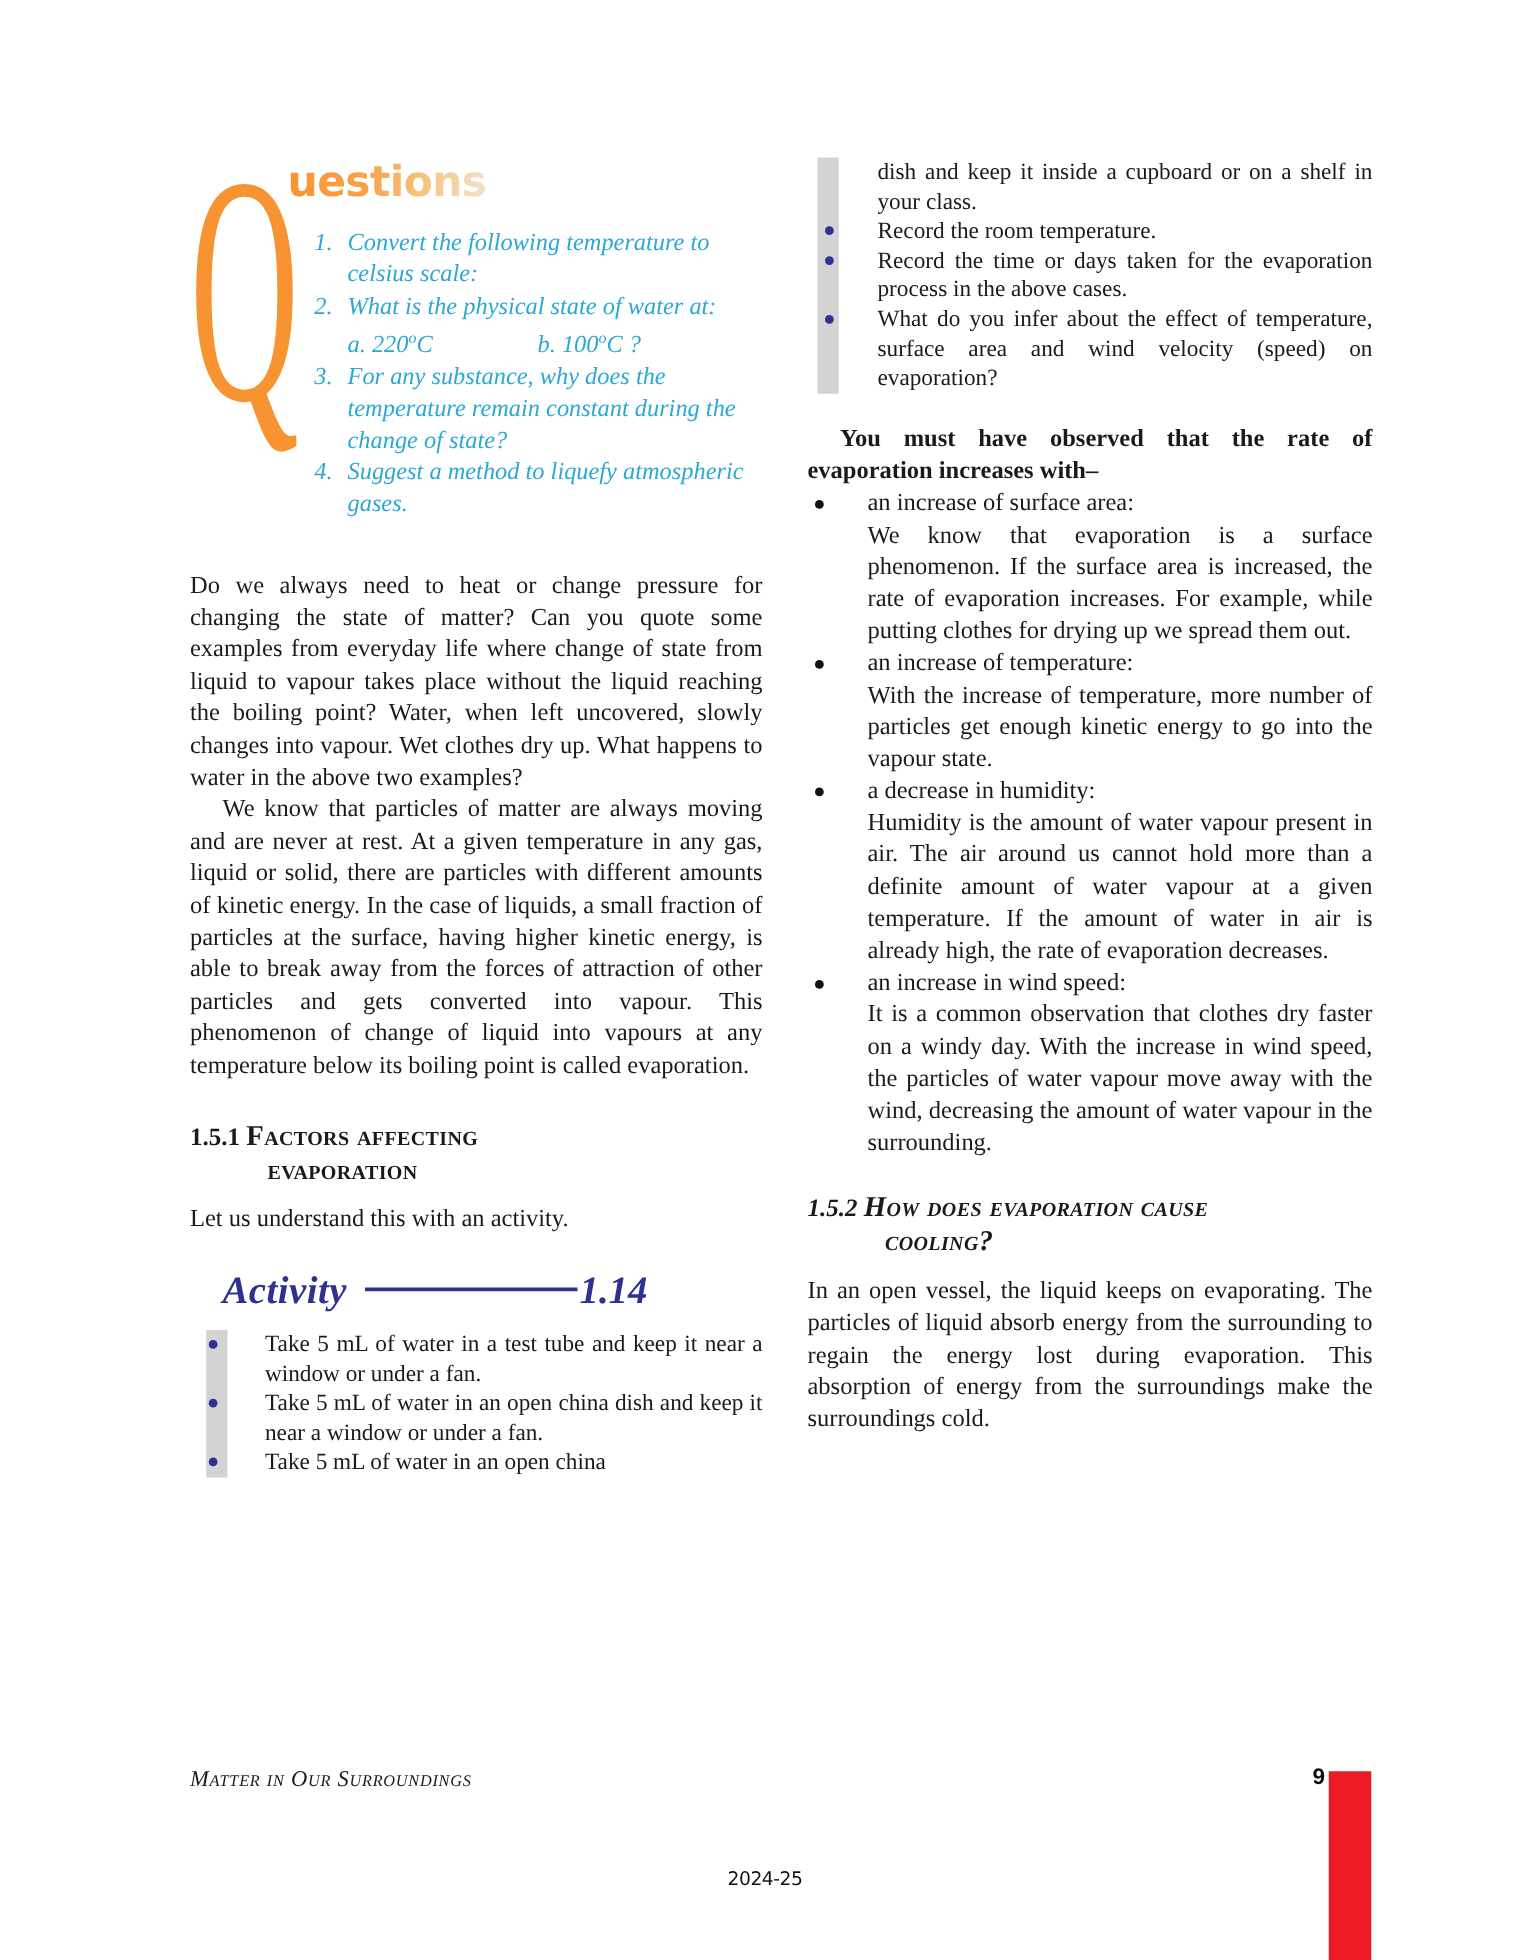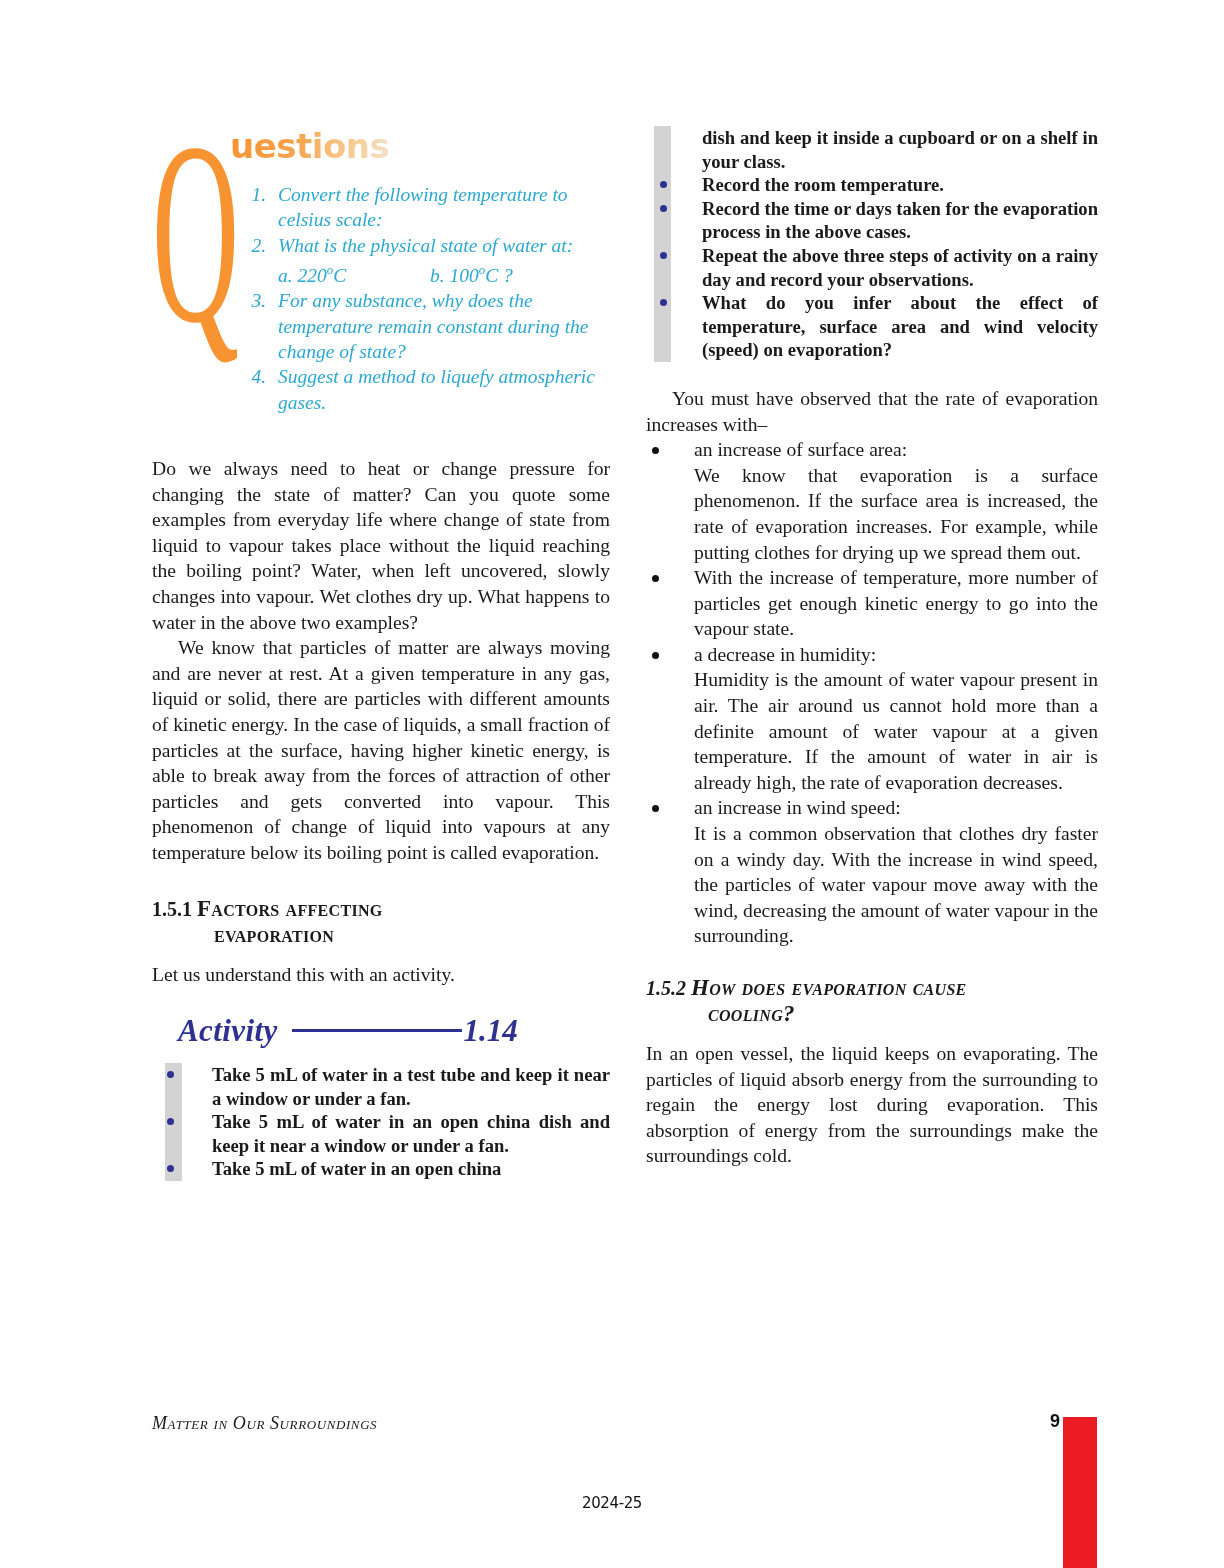--- a/index.html
+++ b/index.html
@@ -163,21 +163,20 @@
     font-style: italic;
     font-weight: 700;
     font-size: 31px;
     color: #2E3192;
   }
 
   
   .barlist {
     position: relative;
     padding-left: 60px;
-    font-weight: bold;
   }
   .barlist .graybar {
     position: absolute;
     left: 13px;
     top: 0;
     bottom: 0;
     width: 17px;
     background: #d3d3d3;
   }
   .barlist ul {
@@ -338,35 +337,35 @@
     </div>
 
     <div class="col-right">
 
       <div class="barlist right">
         <div class="graybar"></div>
         <ul>
           <li class="cont"><span>dish and keep it inside a cupboard or on a shelf in your class.</span></li>
           <li style="text-align-last:left;"><span class="dot"></span><span>Record the room temperature.</span></li>
           <li><span class="dot"></span><span>Record the time or days taken for the evaporation process in the above cases.</span></li>
-          <li><span class="dot"></span><span>Repeat the above three steps of activity on a rainy day and record your observations.</span></li>
           <li><span class="dot"></span><span>What do you infer about the effect of temperature, surface area and wind velocity (speed) on evaporation?</span></li>
         </ul>
       </div>
 
-      <p class="body indent" style="margin-top:24px;">You must have observed that the rate of evaporation increases with–</p>
+      <p class="body indent" style="margin-top:24px;font-weight:bold;">You must have observed that the rate of evaporation increases with–</p>
 
       <ul class="blackbullets">
         <li>
           <span class="dot"></span>
           <div class="lead">an increase of surface area:</div>
           <div class="detail">We know that evaporation is a surface phenomenon. If the surface area is increased, the rate of evaporation increases. For example, while putting clothes for drying up we spread them out.</div>
         </li>
         <li>
           <span class="dot"></span>
+          <div class="lead">an increase of temperature:</div>
           <div class="detail">With the increase of temperature, more number of particles get enough kinetic energy to go into the vapour state.</div>
         </li>
         <li>
           <span class="dot"></span>
           <div class="lead">a decrease in humidity:</div>
           <div class="detail">Humidity is the amount of water vapour present in air. The air around us cannot hold more than a definite amount of water vapour at a given temperature. If the amount of water in air is already high, the rate of evaporation decreases.</div>
         </li>
         <li>
           <span class="dot"></span>
           <div class="lead">an increase in wind speed:</div>

